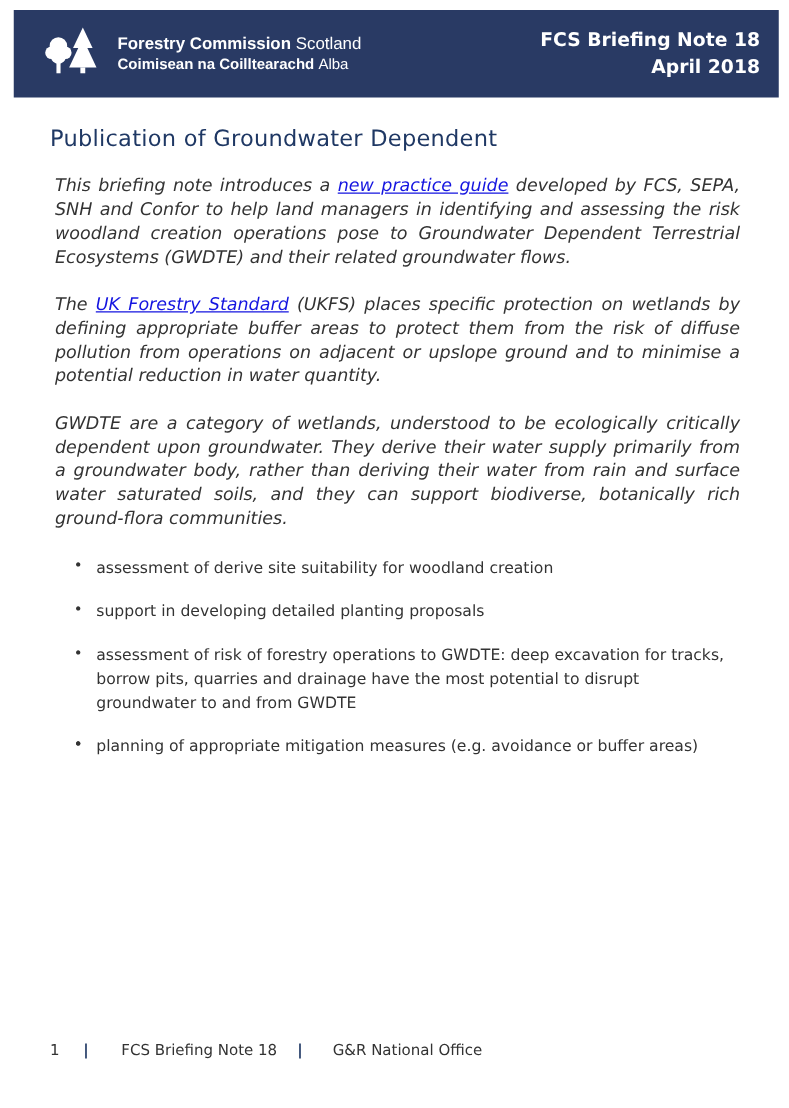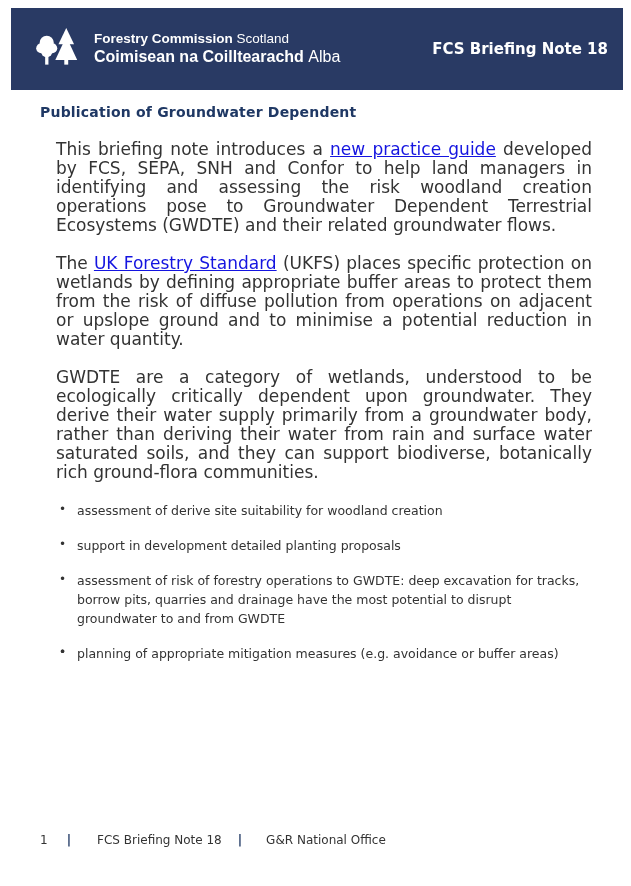--- a/index.html
+++ b/index.html
@@ -2,43 +2,43 @@
 <html><head>
 <meta charset="utf-8">
 <style>
   html,body{margin:0;padding:0;background:#ffffff;}
   .page{
     position:relative;width:631px;height:886px;background:#ffffff;overflow:hidden;
     font-family:"DejaVu Sans",sans-serif;color:#333333;
   }
   
   .header-bar{
-    position:absolute;left:11px;top:8px;width:612px;height:82px;
+    position:absolute;left:11px;top:8px;width:612px;height:70px;
     background:#293A64;display:flex;align-items:center;box-sizing:border-box;
     padding:0 15px 0 24px;
   }
   .logo{display:flex;align-items:center;gap:9px;}
   .logo svg{width:50px;height:52px;display:block;}
   .logo-text{color:#ffffff;font-family:"Liberation Sans",sans-serif;line-height:1.25;white-space:nowrap;}
   .logo-line1{font-size:13.5px;}
   .logo-line1 .b{font-weight:bold;}
-  .logo-line2{font-size:16px;font-weight:bold;}
+  .logo-line2{font-size:12px;font-weight:bold;}
   .logo-line2 .light{font-weight:normal;}
   .header-right{
     margin-left:auto;text-align:right;color:#ffffff;font-weight:bold;
     font-size:15px;line-height:21px;white-space:nowrap;
   }
   
   .content{padding:100px 39px 0 40px;box-sizing:border-box;}
   h1{
-    margin:0 0 16px 0;font-size:14px;line-height:24px;font-weight:bold;
+    margin:0 0 16px 0;font-size:18px;line-height:24px;font-weight:normal;
     color:#1F3864;letter-spacing:.2px;
   }
   h1 span{display:block;}
-  p{margin:0 0 19px 16px;font-size:17px;line-height:19px;text-align:justify;}
+  p{margin:0 0 19px 4px;font-size:14px;line-height:19px;text-align:justify;font-style:italic;}
   .doc-link{color:#1414E0;text-decoration:underline;cursor:pointer;}
   ul{list-style:none;margin:17px 0 0 0;padding:0;}
   li{position:relative;padding-left:37px;margin-bottom:16px;font-size:12.5px;line-height:19px;text-align:left;}
   li .bullet{position:absolute;left:19px;top:-1px;font-size:12px;color:#333333;}
   
   .footer{
     position:absolute;left:40px;top:833px;display:flex;align-items:center;
     font-size:12px;color:#333333;white-space:nowrap;
   }
   .footer .sep{color:#1F3864;font-weight:bold;}
@@ -70,39 +70,40 @@
           <span>Scotland</span>
         </div>
         <div class="logo-line2">
           <span>Coimisean na Coilltearachd</span>
           <span class="light">Alba</span>
         </div>
       </div>
     </div>
     <div class="header-right">
       <div>FCS Briefing Note 18</div>
+      <div>April 2018</div>
     </div>
   </div>
 
   <div class="content">
     <h1>
       <span>Publication of Groundwater Dependent</span>
     </h1>
 
     <p><span>This briefing note introduces a </span><span class="doc-link">new practice guide</span><span> developed by FCS, SEPA, SNH and Confor to help land managers in identifying and assessing the risk woodland creation operations pose to Groundwater Dependent Terrestrial Ecosystems (GWDTE) and their related groundwater flows.</span></p>
 
     <p><span>The </span><span class="doc-link">UK Forestry Standard</span><span> (UKFS) places specific protection on wetlands by defining appropriate buffer areas to protect them from the risk of diffuse pollution from operations on adjacent or upslope ground and to minimise a potential reduction in water quantity.</span></p>
 
     <p>GWDTE are a category of wetlands, understood to be ecologically critically dependent upon groundwater.  They derive their water supply primarily from a groundwater body, rather than deriving their water from rain and surface water saturated soils, and they can support biodiverse, botanically rich ground-flora communities.</p>
 
 
 
     <ul>
       <li><span class="bullet">•</span><span>assessment of derive site suitability for woodland creation</span></li>
-      <li><span class="bullet">•</span><span>support in development detailed planting proposals</span></li>
+      <li><span class="bullet">•</span><span>support in developing detailed planting proposals</span></li>
       <li><span class="bullet">•</span><span>assessment of risk of forestry operations to GWDTE: deep excavation for tracks, borrow pits, quarries and drainage have the most potential to disrupt groundwater to and from GWDTE</span></li>
       <li><span class="bullet">•</span></li>
       <li><span class="bullet">•</span><span>planning of appropriate mitigation measures (e.g. avoidance or buffer areas)</span></li>
     </ul>
   </div>
 
   <div class="footer">
     <span>1</span>
     <span class="sep sep1">|</span>
     <span>FCS Briefing Note 18</span>

